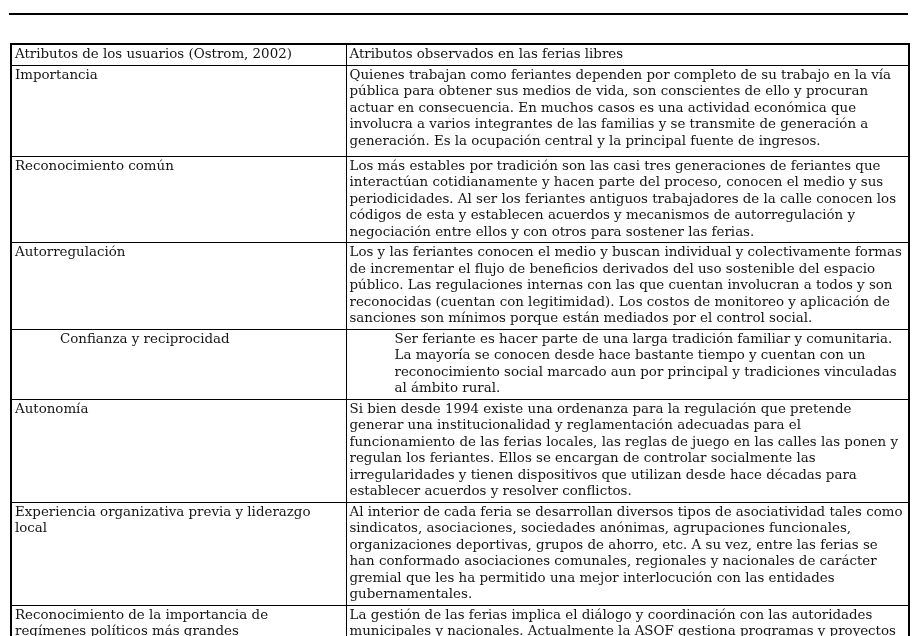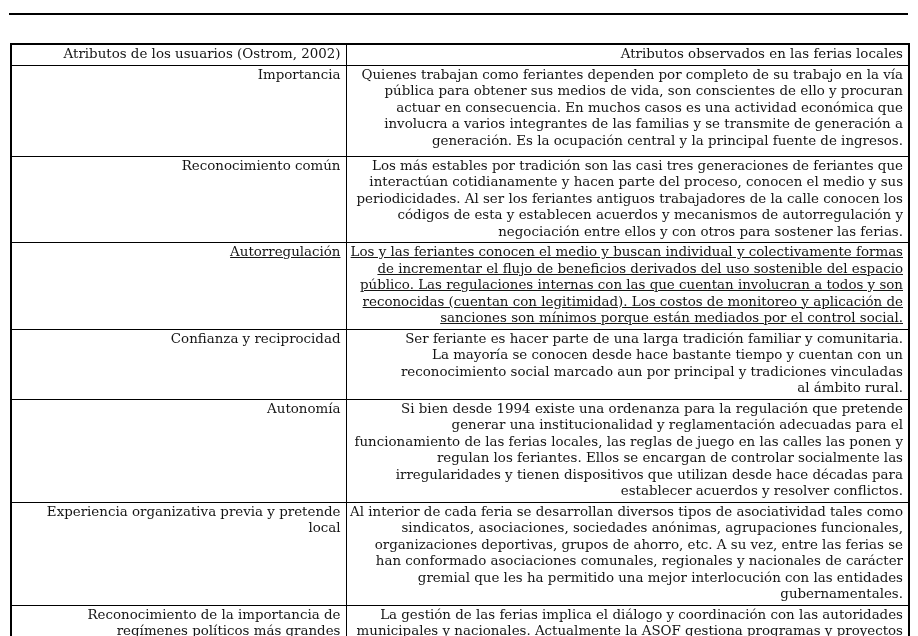--- a/index.html
+++ b/index.html
@@ -35,47 +35,47 @@
     font-size: 13.4px;
     line-height: 16.5px;
   }
   table.attr-table col.c1 { width: 335px; }
   table.attr-table col.c2 { width: 563px; }
   table.attr-table th,
   table.attr-table td {
     border: 1px solid #000000;
     padding: 1px 5px 2px 3px;
     vertical-align: top;
-    text-align: right;
+    text-align: left;
     font-weight: normal;
     word-wrap: break-word;
   }
   thead tr th { height: 15px; }
   tbody tr:nth-child(1) td { height: 87px; }
   tbody tr:nth-child(2) td { height: 79px; }
-  tbody tr:nth-child(3) td { height: 79px; text-decoration: underline; }
+  tbody tr:nth-child(3) td { height: 79px; }
   tbody tr:nth-child(4) td { height: 48px; padding-left: 48px; }
   tbody tr:nth-child(5) td { height: 99px; }
   tbody tr:nth-child(6) td { height: 82px; }
   tbody tr:nth-child(7) td { height: 67px; }
 </style>
 </head>
 <body>
 
 <div class="page">
   <div class="top-rule"></div>
   <table class="attr-table">
     <colgroup>
       <col class="c1">
       <col class="c2">
     </colgroup>
     <thead>
       <tr>
         <th>Atributos de los usuarios (Ostrom, 2002)</th>
-        <th>Atributos observados en las ferias locales</th>
+        <th>Atributos observados en las ferias libres</th>
       </tr>
     </thead>
     <tbody>
         <tr>
           <td>Importancia</td>
           <td>Quienes trabajan como feriantes dependen por completo de su trabajo en la vía pública para obtener sus medios de vida, son conscientes de ello y procuran actuar en consecuencia. En muchos casos es una actividad económica que involucra a varios integrantes de las familias y se transmite de generación a generación. Es la ocupación central y la principal fuente de ingresos.</td>
         </tr>
         <tr>
           <td>Reconocimiento común</td>
           <td>Los más estables por tradición son las casi tres generaciones de feriantes que interactúan cotidianamente y hacen parte del proceso, conocen el medio y sus periodicidades. Al ser los feriantes antiguos trabajadores de la calle conocen los códigos de esta y establecen acuerdos y mecanismos de autorregulación y negociación entre ellos y con otros para sostener las ferias.</td>
@@ -86,21 +86,21 @@
         </tr>
         <tr>
           <td>Confianza y reciprocidad</td>
           <td>Ser feriante es hacer parte de una larga tradición familiar y comunitaria. La mayoría se conocen desde hace bastante tiempo y cuentan con un reconocimiento social marcado aun por principal y tradiciones vinculadas al ámbito rural.</td>
         </tr>
         <tr>
           <td>Autonomía</td>
           <td>Si bien desde 1994 existe una ordenanza para la regulación que pretende generar una institucionalidad y reglamentación adecuadas para el funcionamiento de las ferias locales, las reglas de juego en las calles las ponen y regulan los feriantes. Ellos se encargan de controlar socialmente las irregularidades y tienen dispositivos que utilizan desde hace décadas para establecer acuerdos y resolver conflictos.</td>
         </tr>
         <tr>
-          <td>Experiencia organizativa previa y pretende local</td>
+          <td>Experiencia organizativa previa y liderazgo local</td>
           <td>Al interior de cada feria se desarrollan diversos tipos de asociatividad tales como sindicatos, asociaciones, sociedades anónimas, agrupaciones funcionales, organizaciones deportivas, grupos de ahorro, etc. A su vez, entre las ferias se han conformado asociaciones comunales, regionales y nacionales de carácter gremial que les ha permitido una mejor interlocución con las entidades gubernamentales.</td>
         </tr>
         <tr>
           <td>Reconocimiento de la importancia de regímenes políticos más grandes</td>
           <td>La gestión de las ferias implica el diálogo y coordinación con las autoridades municipales y nacionales. Actualmente la ASOF gestiona programas y proyectos con el gobierno nacional y luchan por conseguir una ley marco que cobije y fortalezca las ferias libres.</td>
         </tr>
       </tbody>
   </table>
 </div>
 

